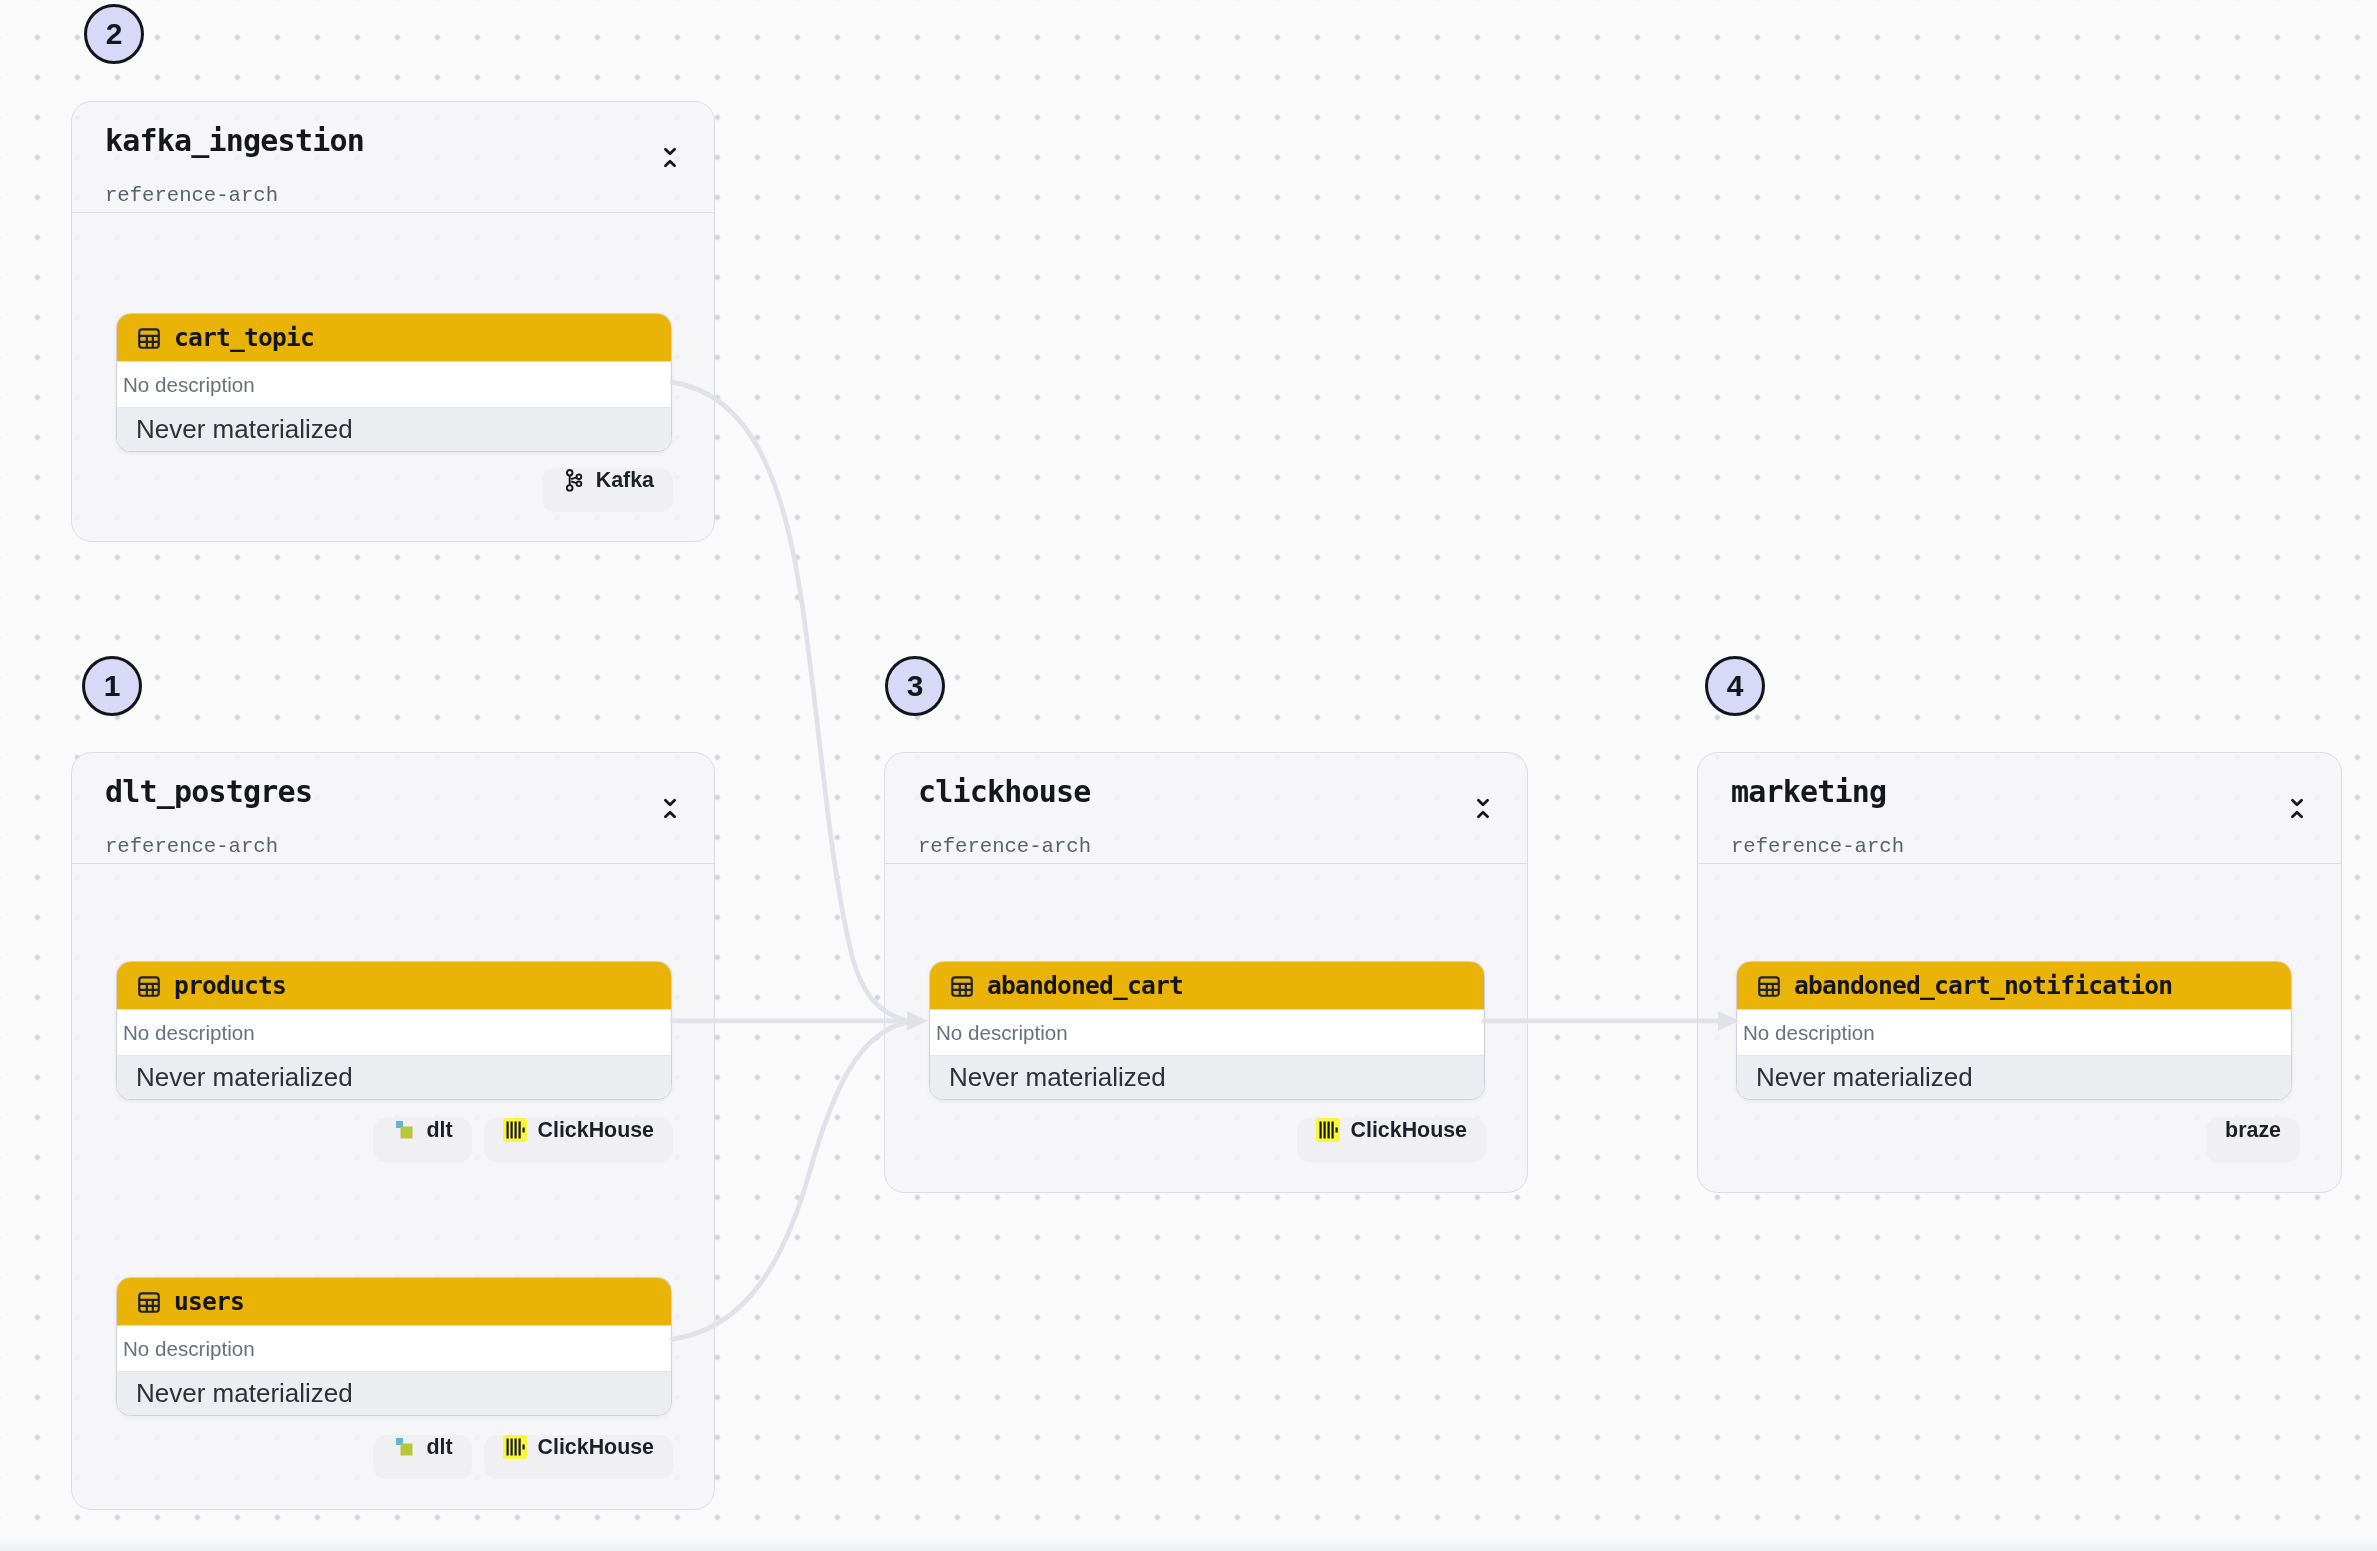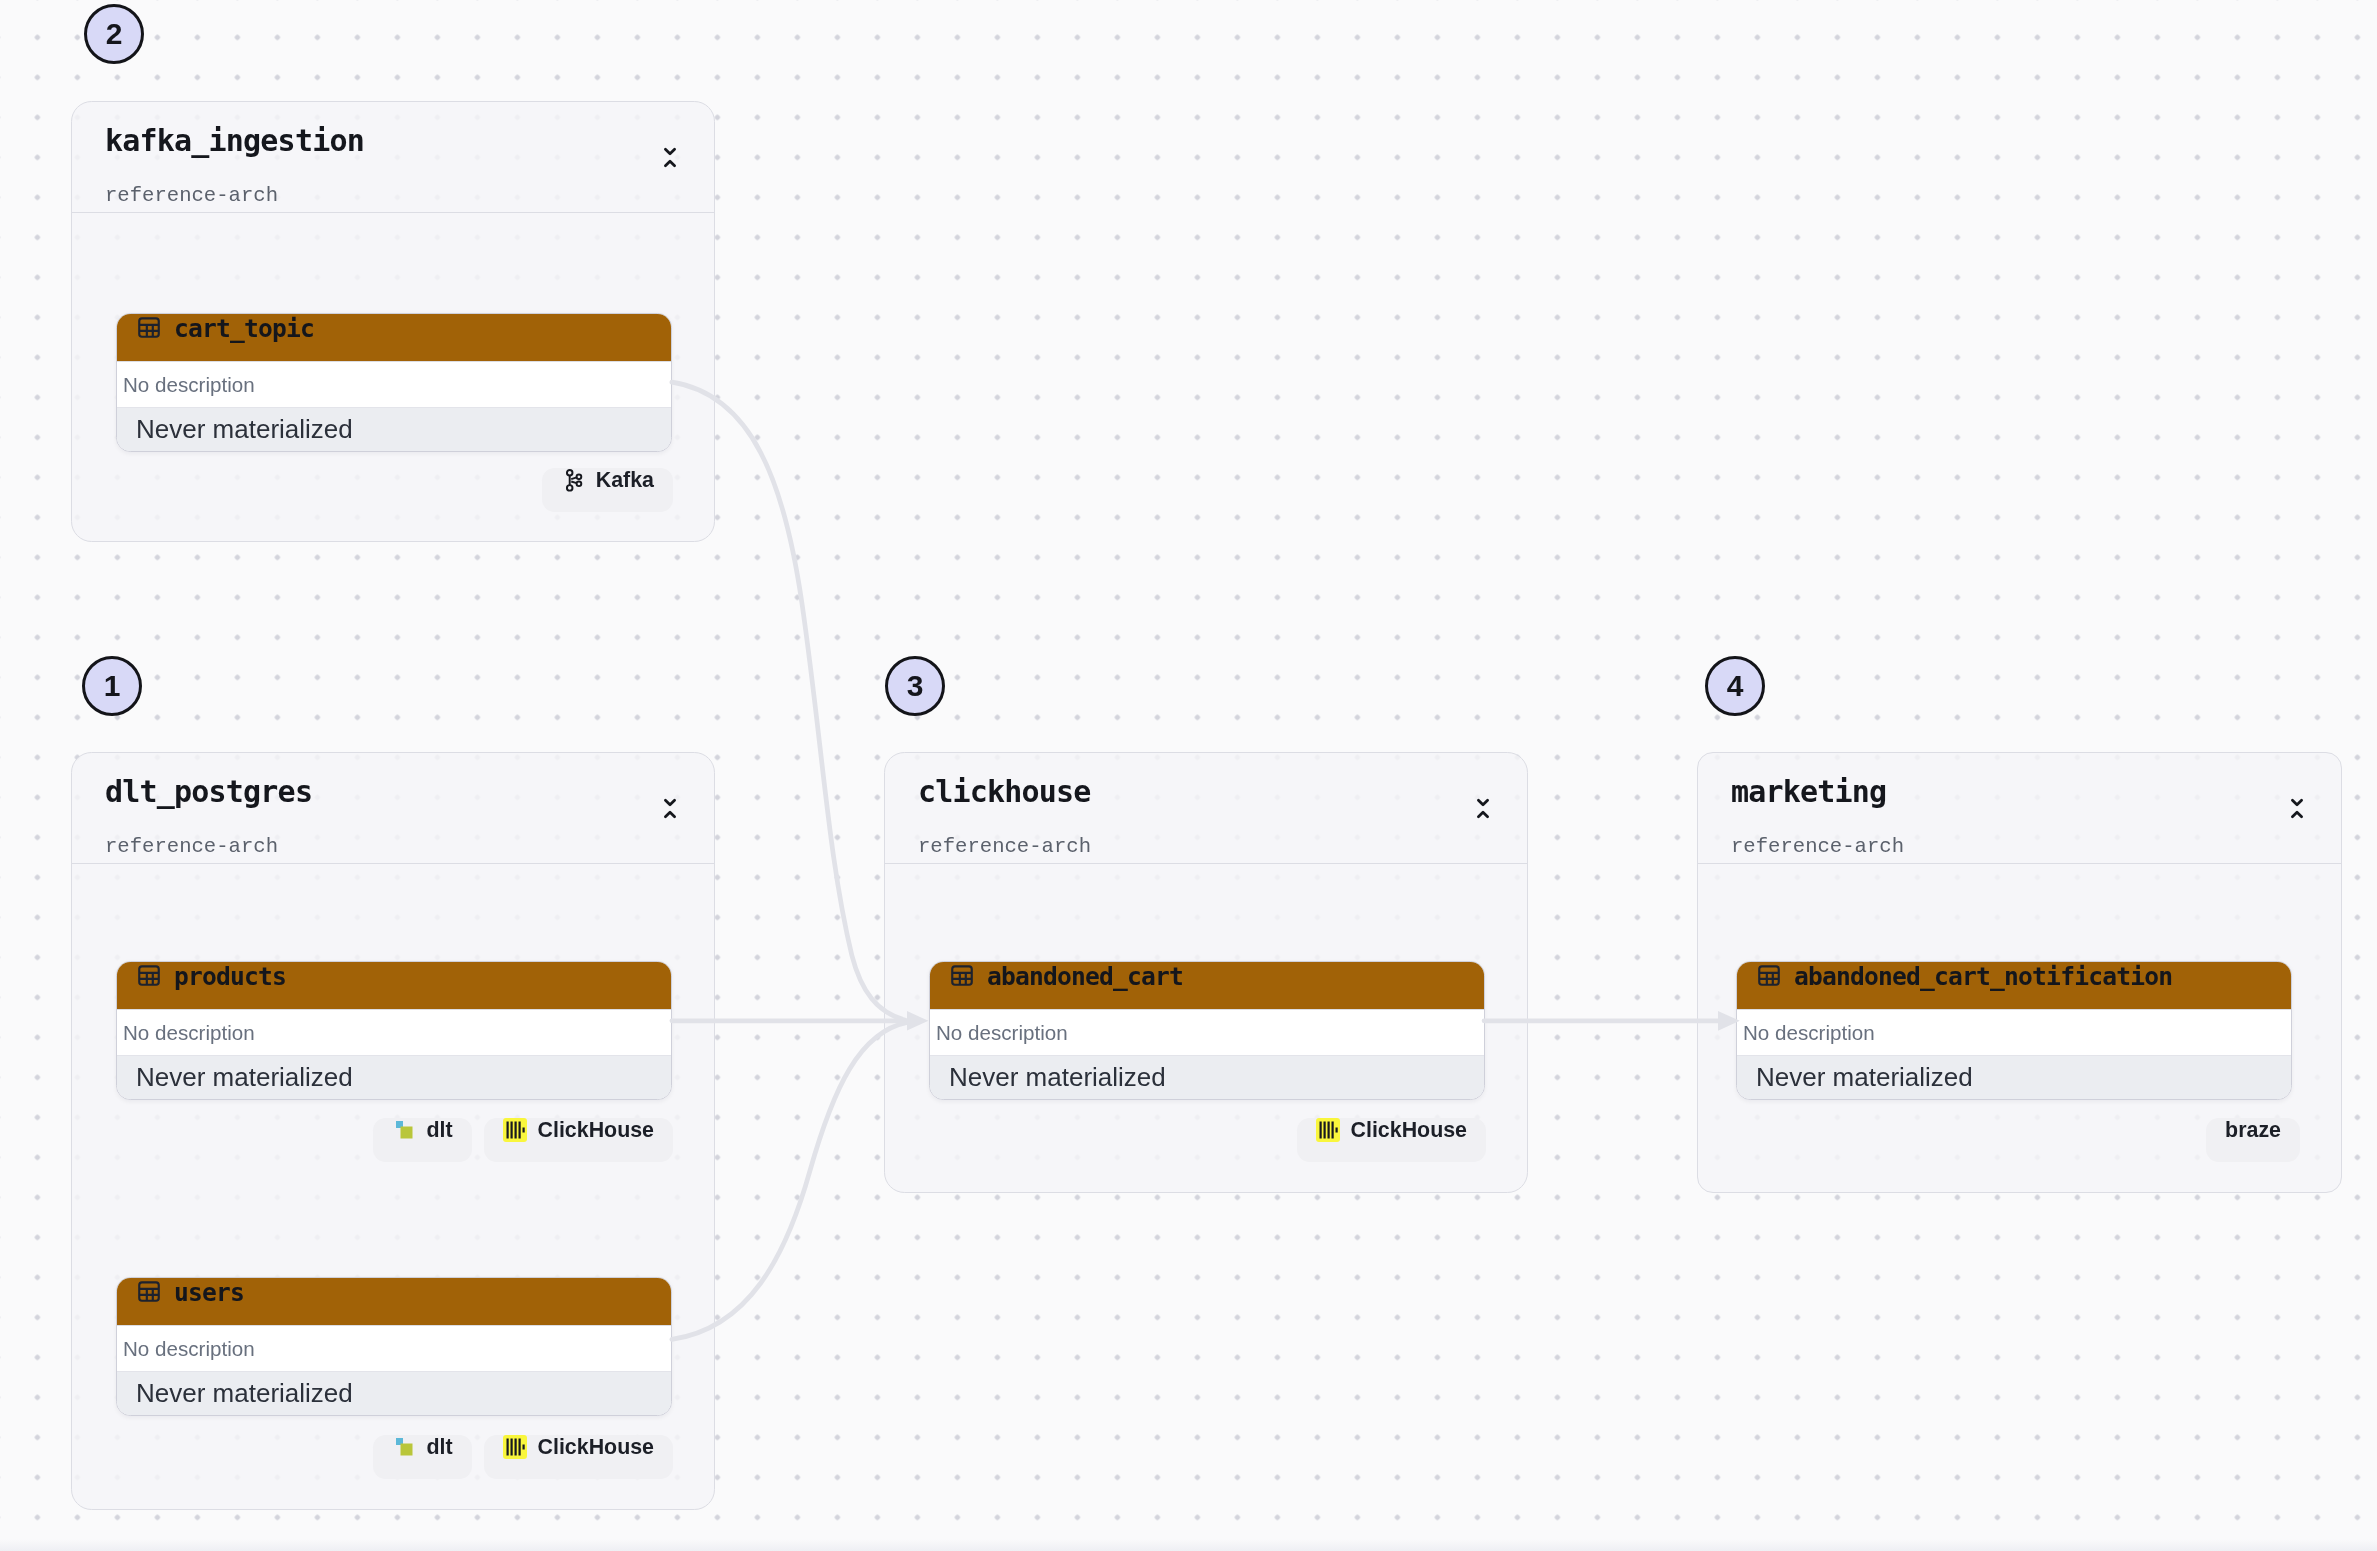--- a/index.html
+++ b/index.html
@@ -53,23 +53,23 @@
     position:absolute;
     width:556px;
     background:#ffffff;
     border:1.6px solid #cfd0da;
     border-radius:14.3px;
     box-sizing:border-box;
     overflow:hidden;
     box-shadow:0 1.6px 4px rgba(25,28,48,0.05);
   }
   .asset-header{
-    height:48px;background:#a16207;
+    height:48px;background:#eab308;
     border-bottom:1.6px solid #dcdde3;
-    display:flex;align-items:flex-start;gap:12px;
+    display:flex;align-items:center;gap:12px;
     padding:0 19px;box-sizing:border-box;
   }
   .asset-name{
     font-family:"DejaVu Sans Mono", monospace;
     font-weight:bold;font-size:24.6px;color:#14161c;
     letter-spacing:-0.8px;white-space:nowrap;
   }
   .asset-desc{
     height:46px;background:#ffffff;
     border-bottom:1.6px solid #e3e4ea;
@@ -315,21 +315,21 @@
                 <rect x="15.5" y="3.5" width="2.2" height="17"></rect>
                 <rect x="19.5" y="9.5" width="2.2" height="5"></rect>
               </g>
             </svg>
         </span>
         <span class="tag-label">ClickHouse</span>
       </div>
     </div>
   </div>
 
-  <div class="group" style="left:1697px;top:752px;width:645px;height:441px;border-radius:16px;">
+  <div class="group" style="left:1697px;top:752px;width:645px;height:441px;">
     <div class="group-header">
       <div class="group-title">marketing</div>
       <div class="group-subtitle">reference-arch</div>
       <button class="collapse-btn">
         <span class="icon">
           <svg viewBox="0 0 24 28" width="22" height="27" fill="none" stroke="#15171d" stroke-width="3" stroke-linecap="round" stroke-linejoin="round">
               <polyline points="7,5 12,10 17,5"></polyline>
               <polyline points="7,23 12,18 17,23"></polyline>
             </svg>
         </span>

